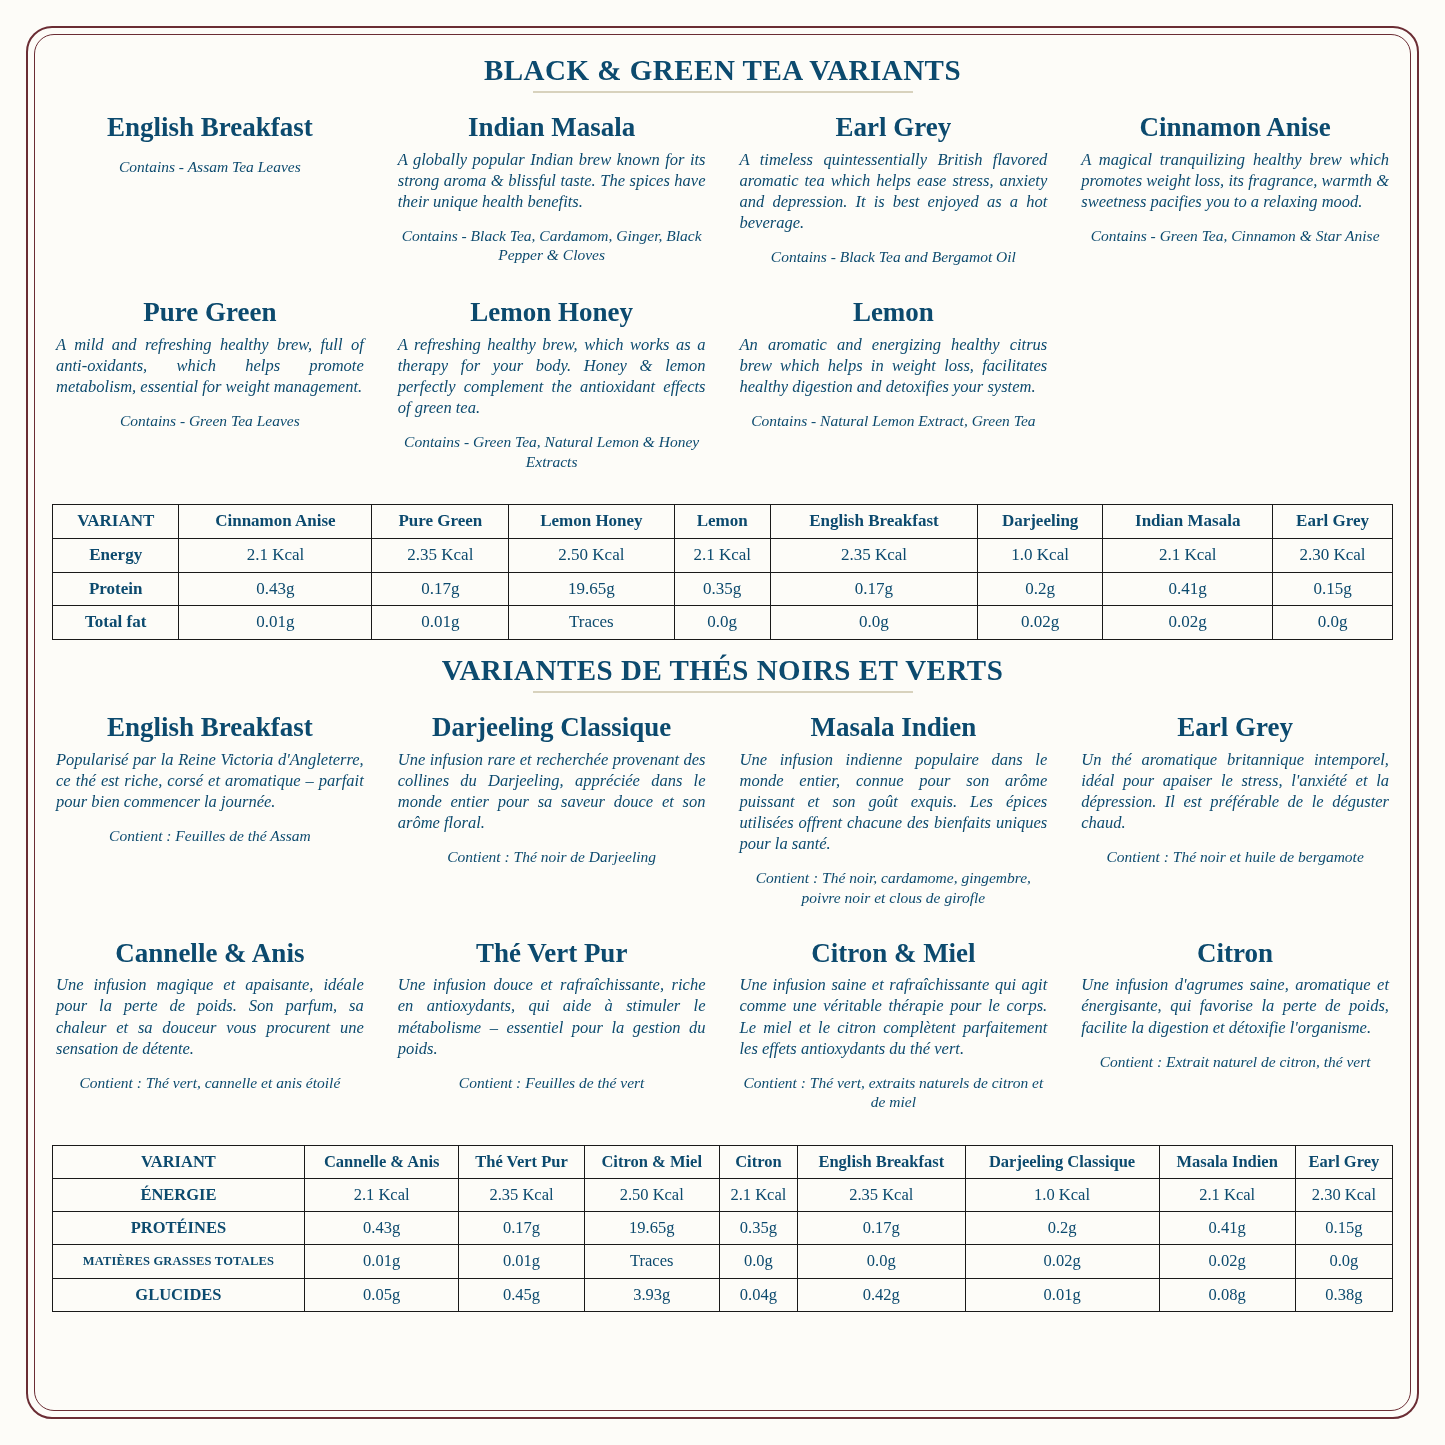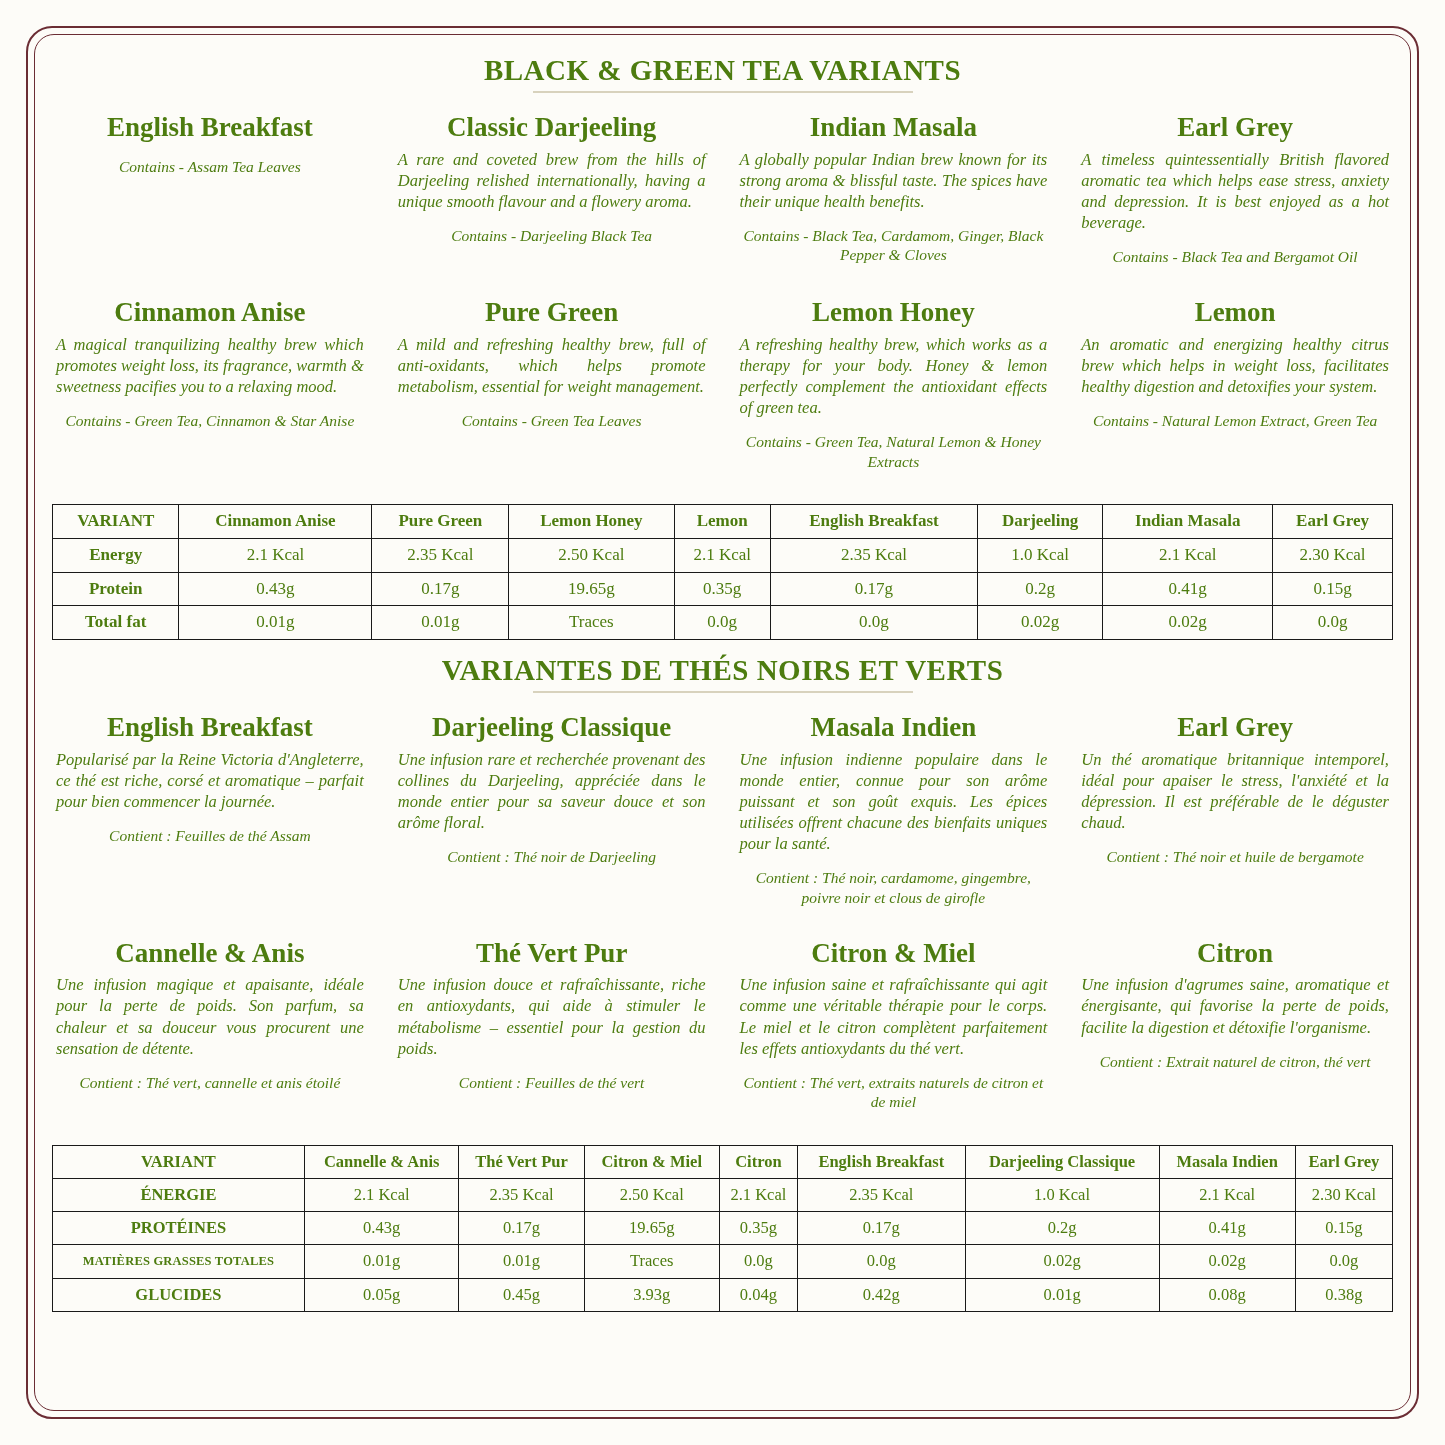--- a/index.html
+++ b/index.html
@@ -6,21 +6,21 @@
     margin: 0;
     padding: 0;
     background: #fdfcf8;
   }
   .page {
     width: 1445px;
     height: 1445px;
     position: relative;
     background: #fdfcf8;
     font-family: "Liberation Serif", serif;
-    color: #4d7c0f;
+    color: #0c4a6e;
     box-sizing: border-box;
     overflow: hidden;
   }
   .frame-outer {
     position: absolute;
     left: 26px; top: 26px; right: 26px; bottom: 26px;
     border: 2px solid #6b2d34;
     border-radius: 26px;
     pointer-events: none;
   }
@@ -122,25 +122,20 @@
   <div class="content">
 
     <div class="section en">
       <div class="section-title">BLACK &amp; GREEN TEA VARIANTS</div>
       <div class="title-rule"></div>
 
       <div class="grid">
         <div class="variant">
           <h3>English Breakfast</h3>
           <p class="contains">Contains - Assam Tea Leaves</p>
-        </div>
-        <div class="variant">
-          <h3>Classic Darjeeling</h3>
-          <p class="desc">A rare and coveted brew from the hills of Darjeeling relished internationally, having a unique smooth flavour and a flowery aroma.</p>
-          <p class="contains">Contains - Darjeeling Black Tea</p>
         </div>
         <div class="variant">
           <h3>Indian Masala</h3>
           <p class="desc">A globally popular Indian brew known for its strong aroma &amp; blissful taste. The spices have their unique health benefits.</p>
           <p class="contains">Contains - Black Tea, Cardamom, Ginger, Black Pepper &amp; Cloves</p>
         </div>
         <div class="variant">
           <h3>Earl Grey</h3>
           <p class="desc">A timeless quintessentially British flavored aromatic tea which helps ease stress, anxiety and depression. It is best enjoyed as a hot beverage.</p>
           <p class="contains">Contains - Black Tea and Bergamot Oil</p>

